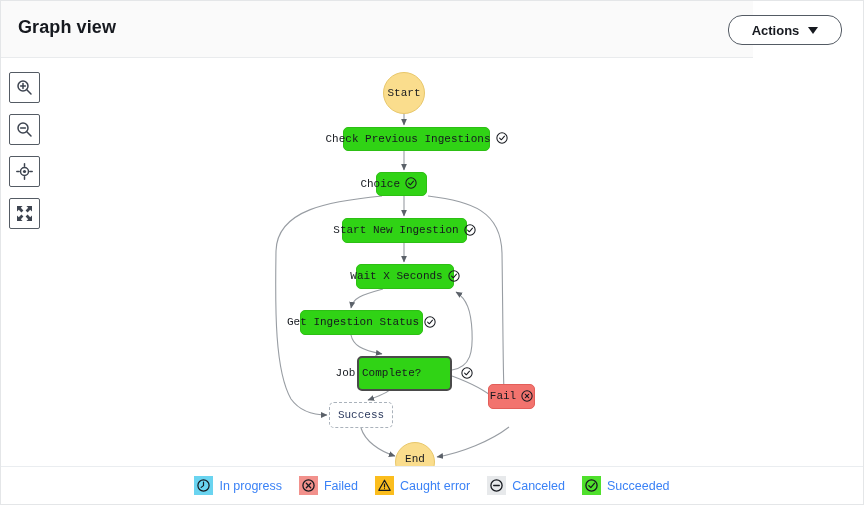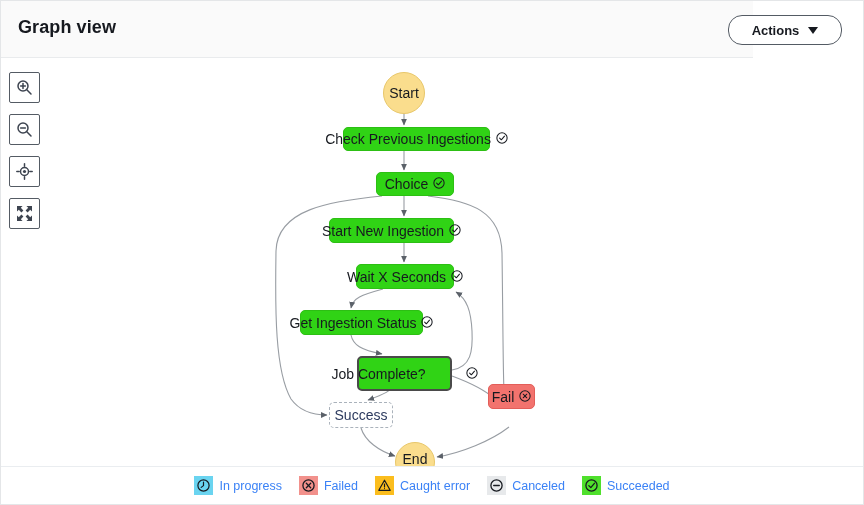--- a/index.html
+++ b/index.html
@@ -119,24 +119,25 @@
   .node {
     position: absolute;
     box-sizing: border-box;
     display: flex;
     align-items: center;
     justify-content: center;
     z-index: 3;
     cursor: pointer;
   }
   .node .node-label {
-    font-size: 14px;
+    font-size: 11px;
     color: #16191f;
     white-space: nowrap;
     line-height: 1;
+    font-family: Liberation Mono, monospace;
   }
   .node-box {
     border-radius: 5px;
     gap: 5px;
     padding: 0 9px;
   }
   .node-green {
     background: #30d315;
     border: 1px solid #2dbf14;
   }
@@ -298,31 +299,31 @@
     <div class="node node-box node-green" style="left:342px; top:69px; width:147px; height:24px;">
       <span class="node-label">Check Previous Ingestions</span>
       <span class="status-icon">
         <svg width="12" height="12" viewBox="0 0 14 14" fill="none" stroke="#16191f" stroke-width="1.2">
           <circle cx="7" cy="7" r="6"></circle>
           <path d="M4.2,7.1 L6.2,9.1 L9.9,4.9" stroke-linecap="round" stroke-linejoin="round"></path>
         </svg>
       </span>
     </div>
 
-    <div class="node node-box node-green" style="left:375px; top:114px; width:78px; height:24px;">
+    <div class="node node-box node-green" style="left:375px; top:114px; width:51px; height:24px;justify-content:flex-end;">
       <span class="node-label">Choice</span>
       <span class="status-icon">
         <svg width="12" height="12" viewBox="0 0 14 14" fill="none" stroke="#16191f" stroke-width="1.2">
           <circle cx="7" cy="7" r="6"></circle>
           <path d="M4.2,7.1 L6.2,9.1 L9.9,4.9" stroke-linecap="round" stroke-linejoin="round"></path>
         </svg>
       </span>
     </div>
 
-    <div class="node node-box node-green" style="left:328px; top:160px; width:125px; height:25px;">
+    <div class="node node-box node-green" style="left:341px; top:160px; width:125px; height:25px;">
       <span class="node-label">Start New Ingestion</span>
       <span class="status-icon">
         <svg width="12" height="12" viewBox="0 0 14 14" fill="none" stroke="#16191f" stroke-width="1.2">
           <circle cx="7" cy="7" r="6"></circle>
           <path d="M4.2,7.1 L6.2,9.1 L9.9,4.9" stroke-linecap="round" stroke-linejoin="round"></path>
         </svg>
       </span>
     </div>
 
     <div class="node node-box node-green" style="left:355px; top:206px; width:98px; height:25px;">

